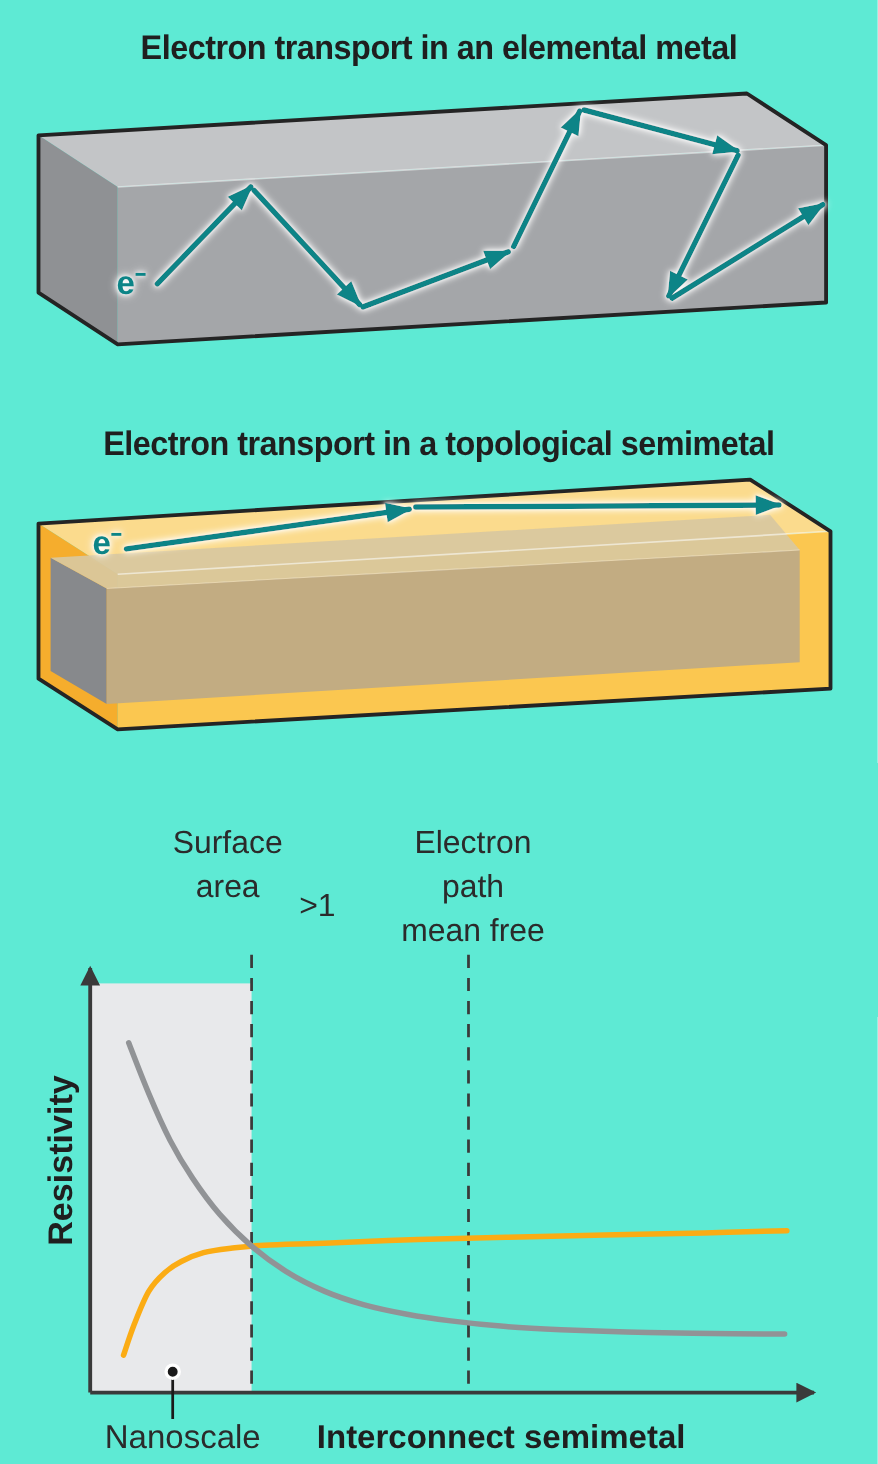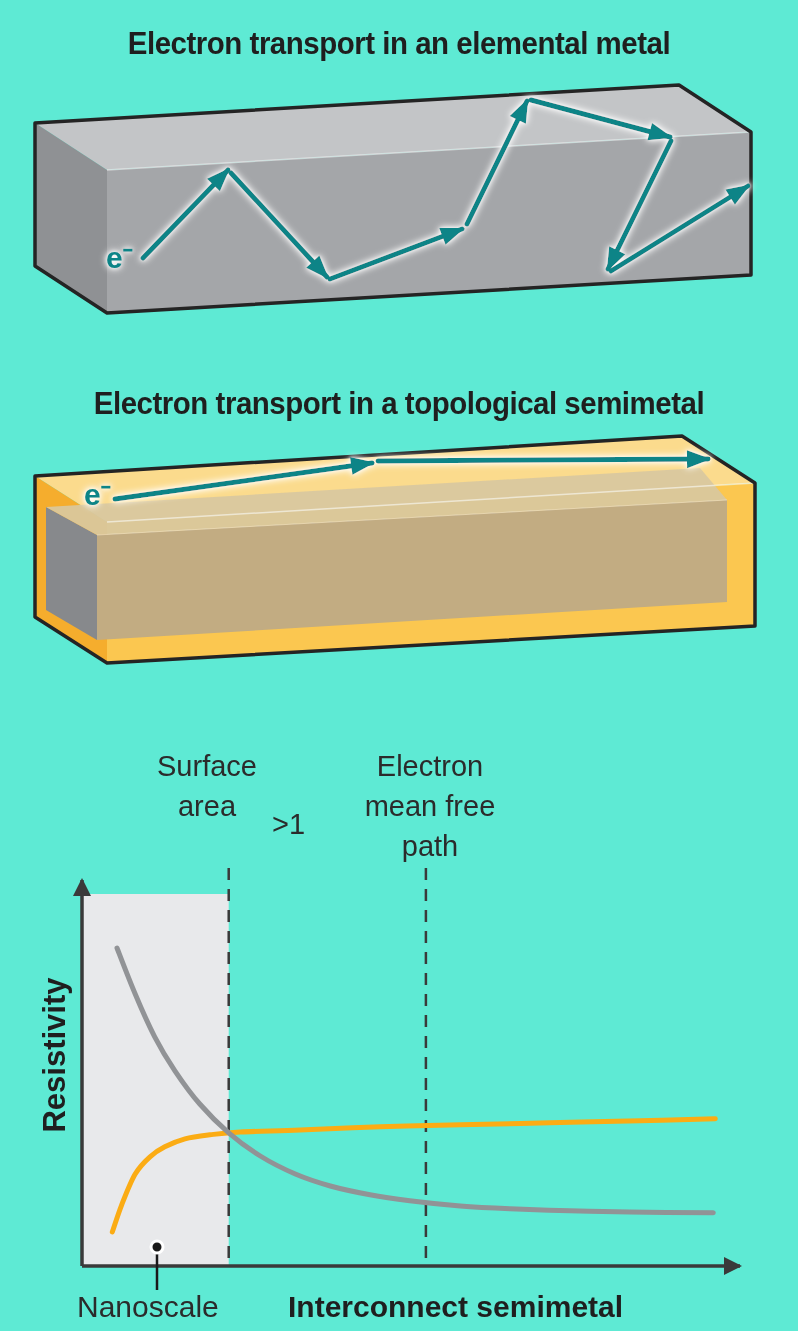--- a/index.html
+++ b/index.html
@@ -22,21 +22,21 @@
   #e-label-1{left:106px;top:243px;}
   #e-label-2{left:84px;top:480px;}
   .annot{position:absolute;font-size:29px;color:#2b2b2b;text-align:center;line-height:40px;}
   .fraction{left:145px;top:746px;width:124px;}
   .fraction .den{border-top:3px solid #2b2b2b;}
   .gt-one{left:272px;top:804px;width:60px;text-align:left;}
   .mfp{left:330px;top:746px;width:200px;}
   .axis-label{position:absolute;font-weight:bold;font-size:30px;color:#1f1f1f;text-align:center;white-space:nowrap;}
   #ylabel{left:-41px;top:1039px;width:188px;height:32px;transform:rotate(-90deg);transform-origin:center;font-size:31px;}
   #xlabel{left:288px;top:1290px;width:320px;}
-  #nanoscale-label{position:absolute;left:77px;top:1290px;width:160px;text-align:left;font-size:30px;color:#2b2b2b;}
+  #nanoscale-label{position:absolute;left:77px;top:1290px;width:160px;text-align:right;font-size:30px;color:#2b2b2b;}
 </style>
 </head>
 <body>
 
 <div class="canvas">
 
   <svg class="gfx" width="798" height="1331" viewBox="0 0 798 1331">
     <defs>
       <marker id="ah" markerUnits="userSpaceOnUse" markerWidth="28" markerHeight="24" refX="22" refY="11" orient="auto">
         <path d="M1,2 L25,11 L1,20 Z" fill="#0C8487"></path>
@@ -107,21 +107,21 @@
   <span class="e-label" id="e-label-2">e⁻</span>
 
   <div class="annot fraction">
     <div>Surface</div>
     <div class="num">area</div>
   </div>
   <div class="annot gt-one">&gt;1</div>
 
   <div class="annot mfp">
     <div>Electron</div>
+    <div>path</div>
     <div>mean free</div>
-    <div>path</div>
   </div>
 
   <div class="axis-label" id="ylabel">Resistivity</div>
   <div class="axis-label" id="xlabel">Interconnect semimetal</div>
   <div id="nanoscale-label">Nanoscale</div>
 
 </div>
 
 </body></html>

